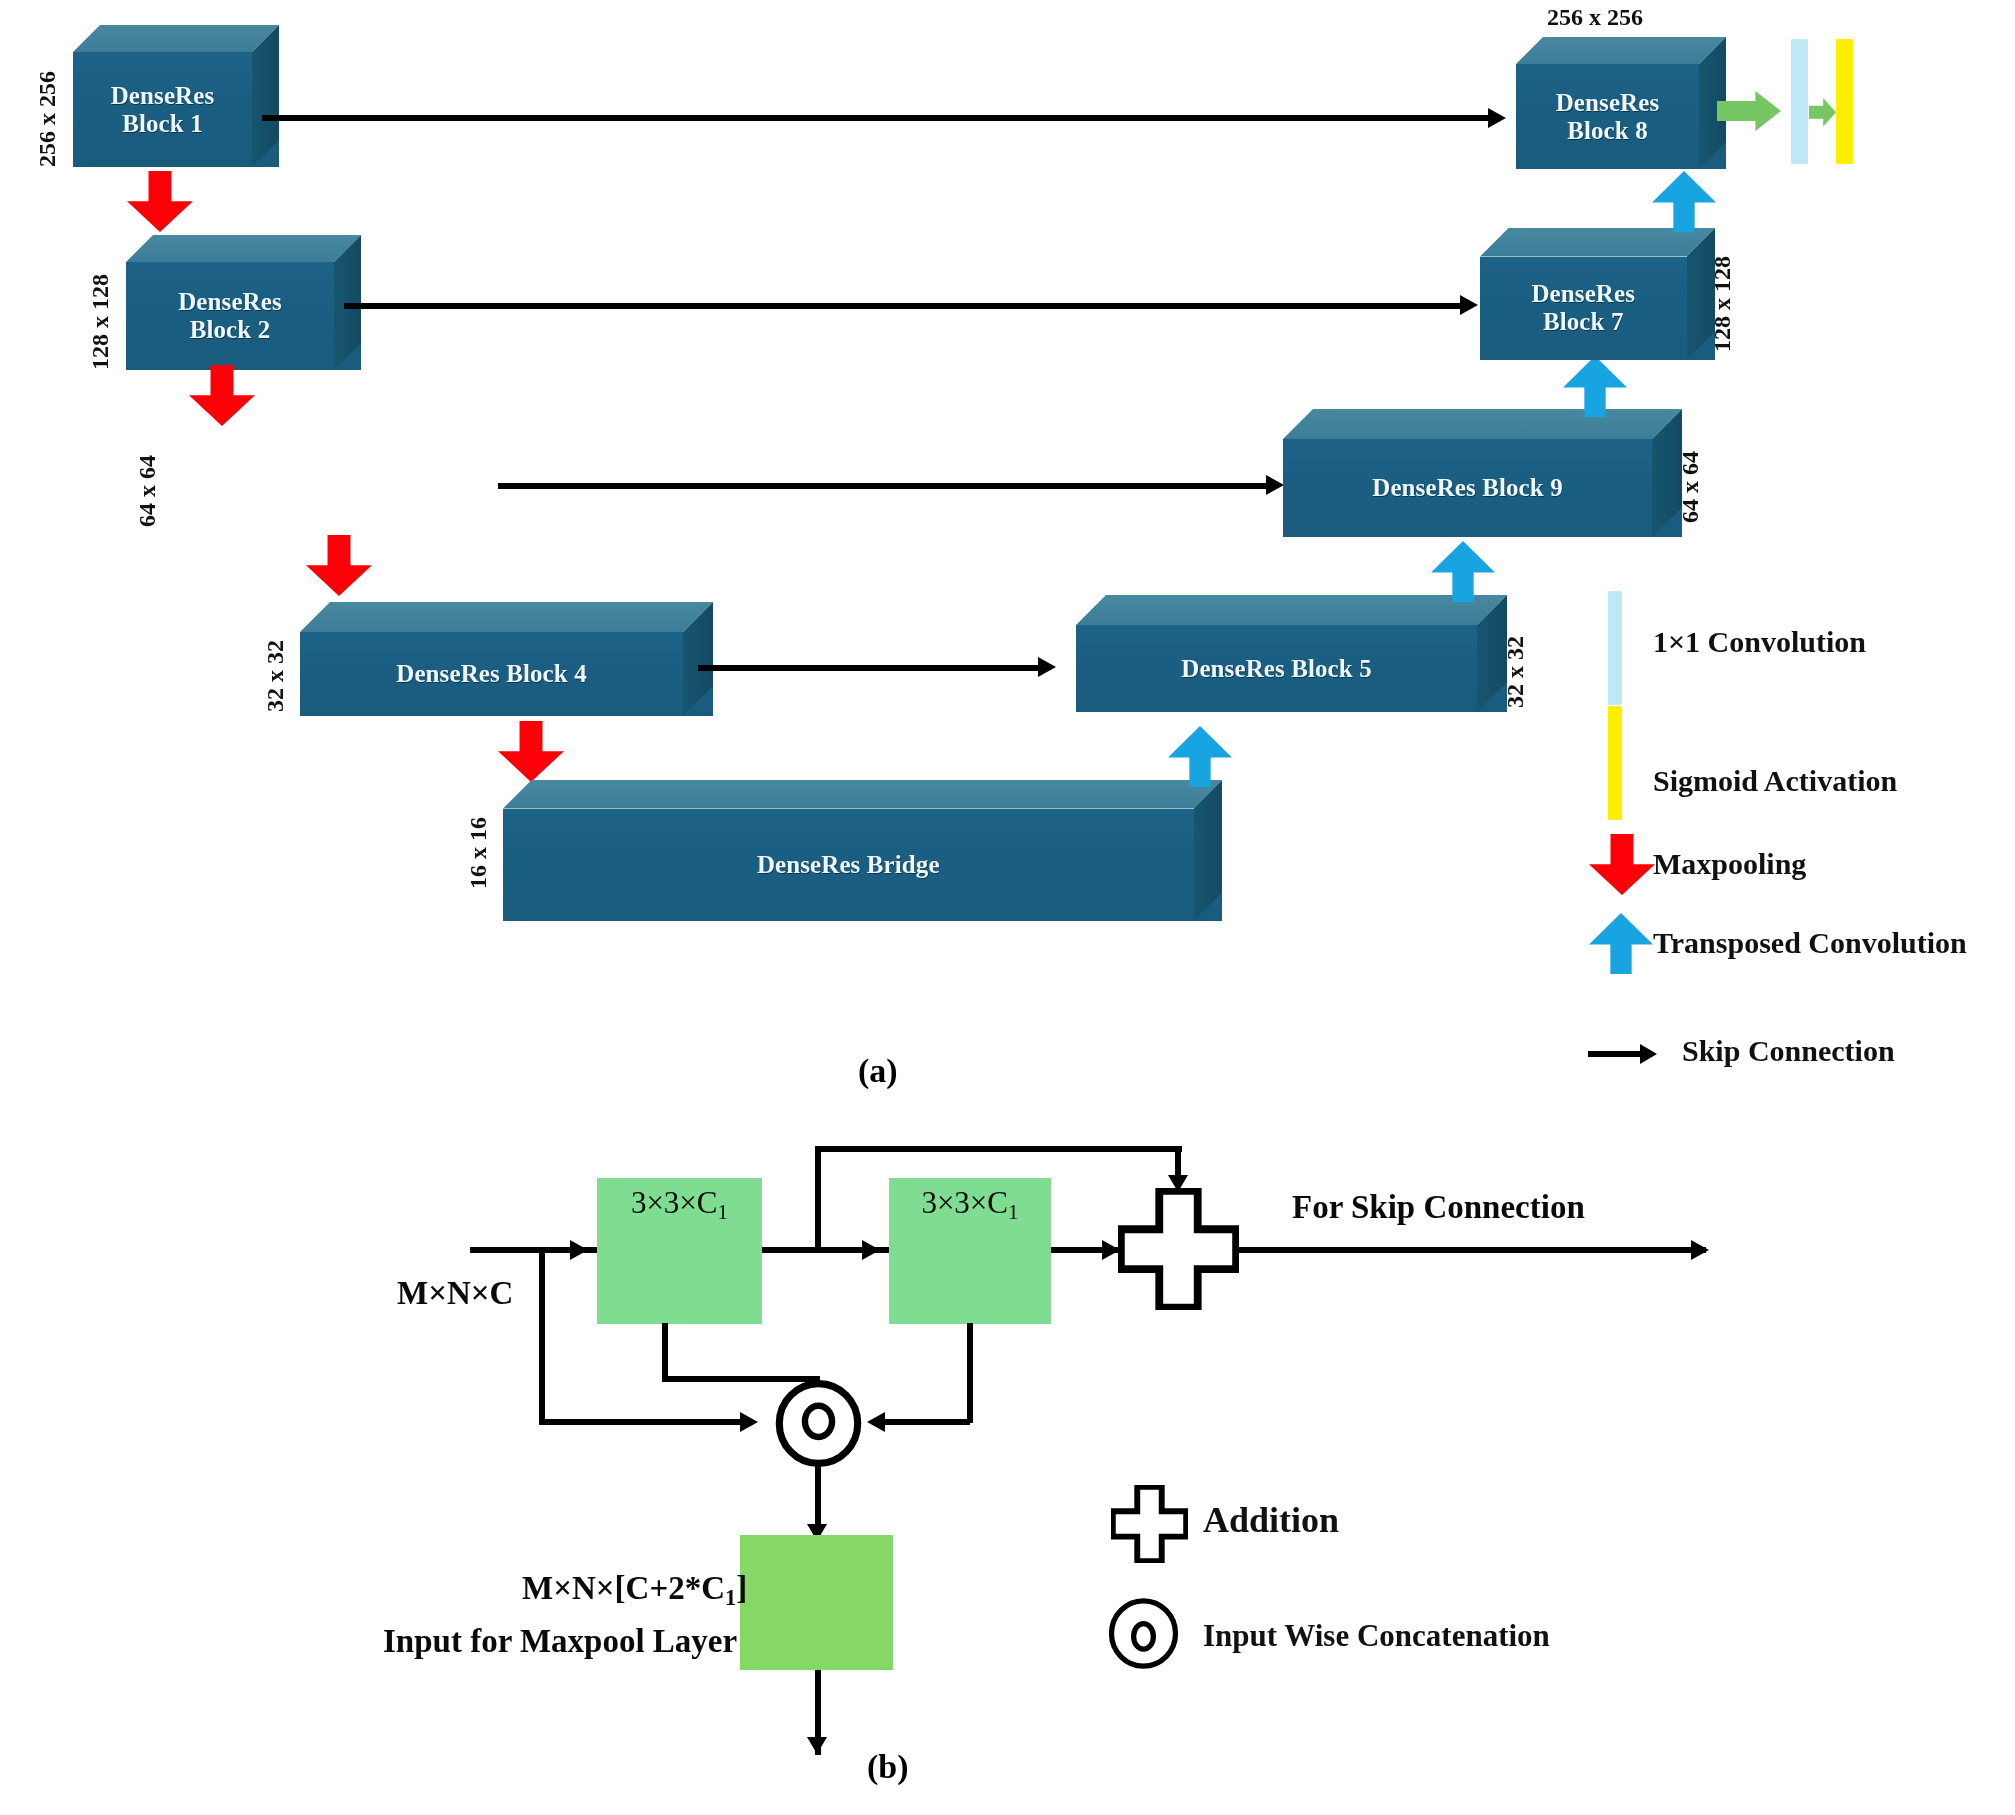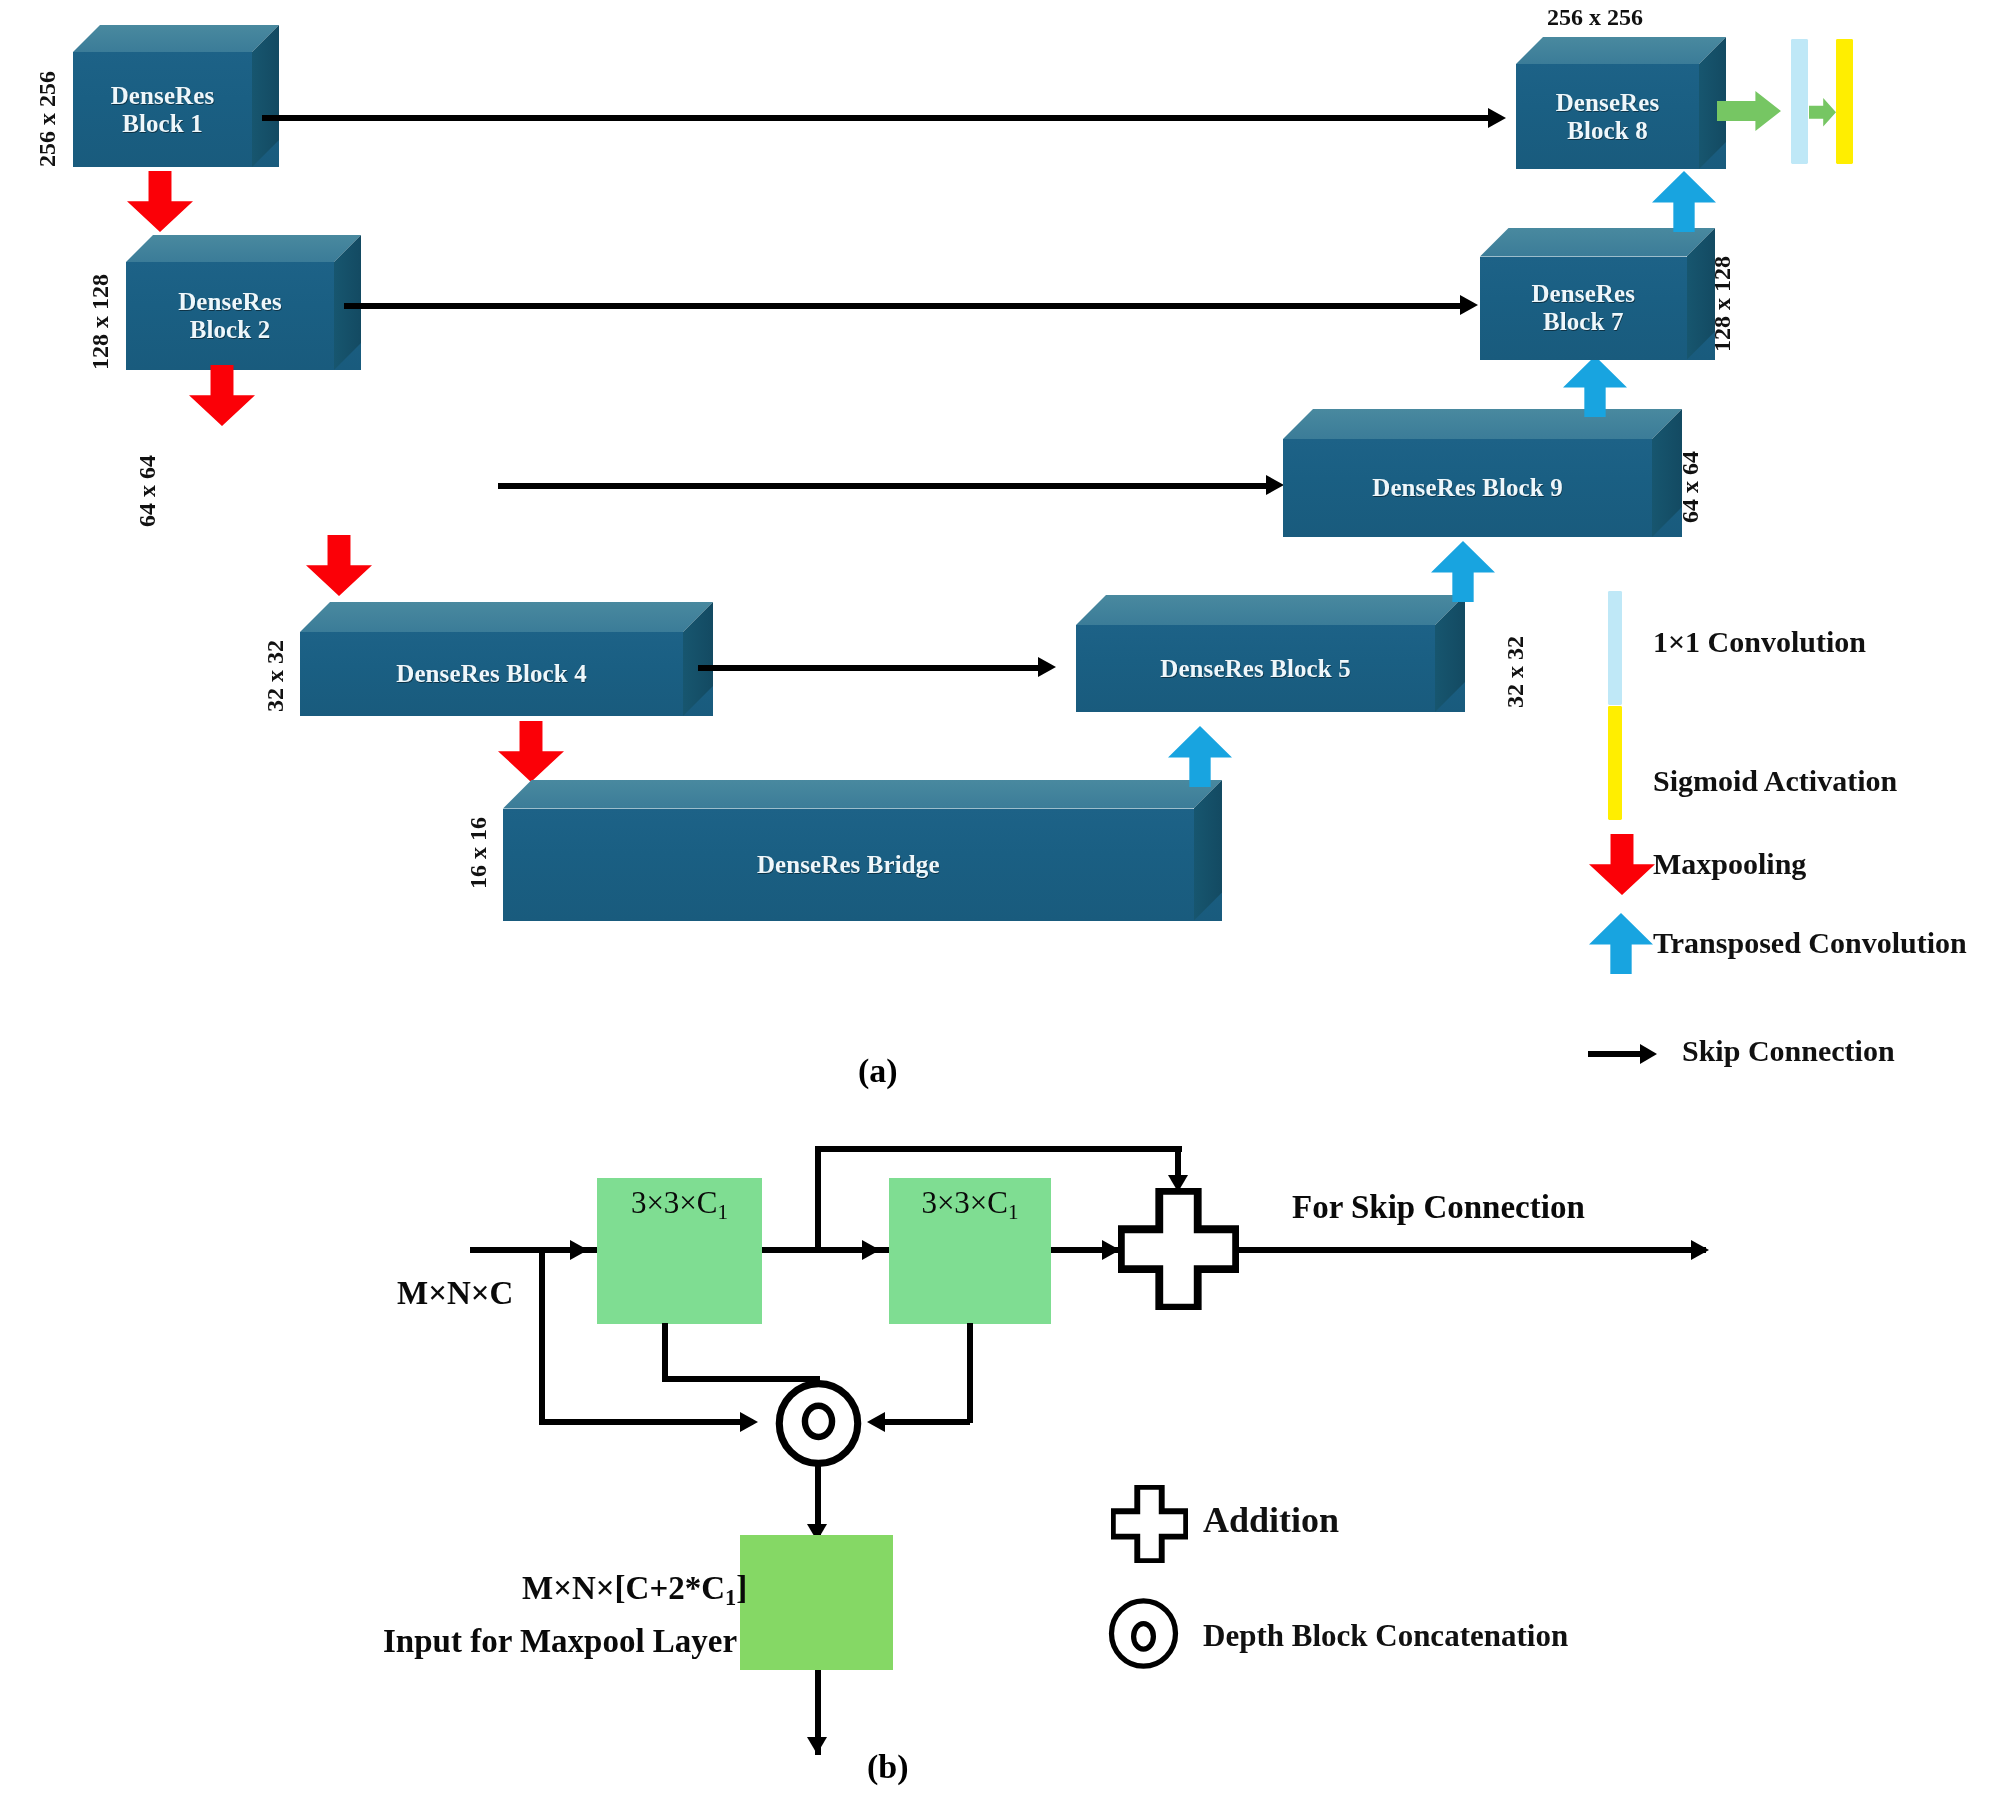--- a/index.html
+++ b/index.html
@@ -143,21 +143,21 @@
     </div>
   </div>
   <div class="dim" style="left:465px;top:889px;font-size:24px;">16 x 16</div>
 
   <div class="bigarrow" style="left:1168px;top:726px;width:64px;height:61px;">
     <svg viewBox="0 0 90 85" preserveAspectRatio="none">
       <polygon points="45,0 90,44 60,44 60,85 30,85 30,44 0,44" fill="#18a4e0"></polygon>
     </svg>
   </div>
 
-  <div class="blk" style="left:1064px;top:595px;width:389px;height:117px;--dep:30px;font-size:25px;">
+  <div class="blk" style="left:1064px;top:595px;width:431px;height:117px;--dep:30px;font-size:25px;">
     <div class="topshape"></div>
     <div class="front"></div>
     <div class="side"></div>
     <div class="lbl">
       <span>DenseRes Block 5</span>
     </div>
   </div>
   <div class="dim" style="left:1502px;top:708px;font-size:24px;">32 x 32</div>
 
   <div class="bigarrow" style="left:1431px;top:541px;width:64px;height:61px;">
@@ -327,18 +327,18 @@
     </svg>
   </div>
   <div class="lg-text" style="left:1203px;top:1499px;font-size:36px;">Addition</div>
 
   <div class="circsym" style="left:1108px;top:1598px;width:71px;height:78px;">
     <svg viewBox="0 0 122 122" preserveAspectRatio="none">
       <ellipse cx="61" cy="61" rx="55" ry="56" fill="#fff" stroke="#000" stroke-width="9"></ellipse>
       <ellipse cx="61" cy="66" rx="17" ry="22" fill="#fff" stroke="#000" stroke-width="9"></ellipse>
     </svg>
   </div>
-  <div class="lg-text" style="left:1203px;top:1618px;font-size:31px;">Depth Block Concatenation</div>
+  <div class="lg-text" style="left:1203px;top:1618px;font-size:31px;">Input Wise Concatenation</div>
 
   <div class="caption" style="left:867px;top:1748px;font-size:34px;">(b)</div>
 
 </div>
 
 
 </body></html>

